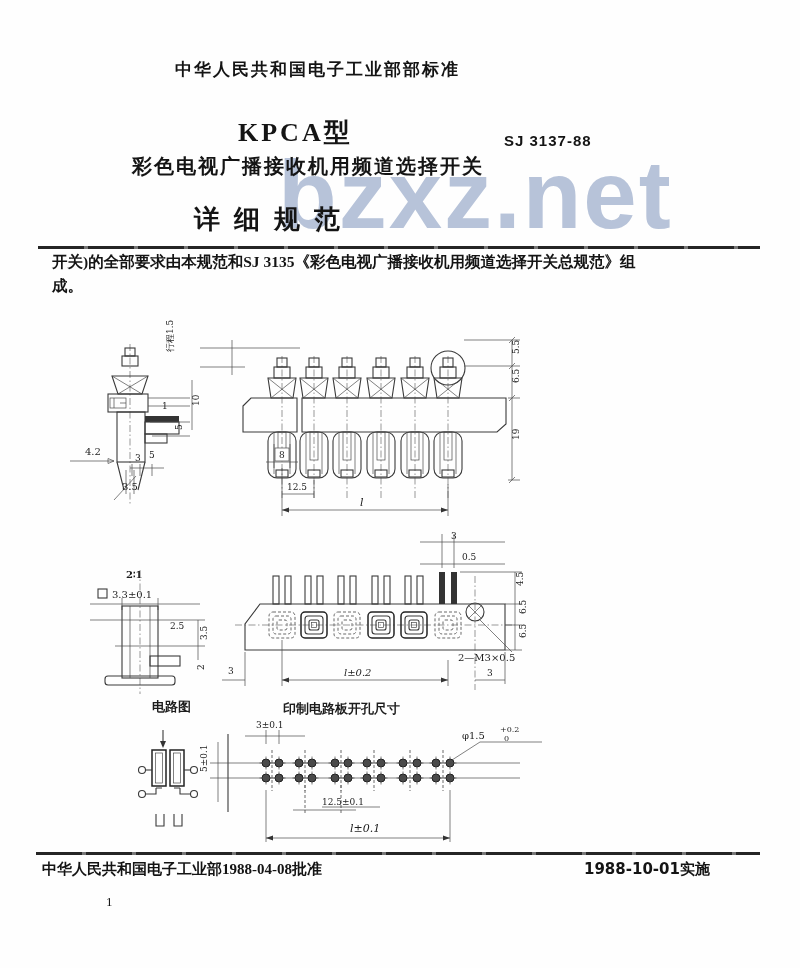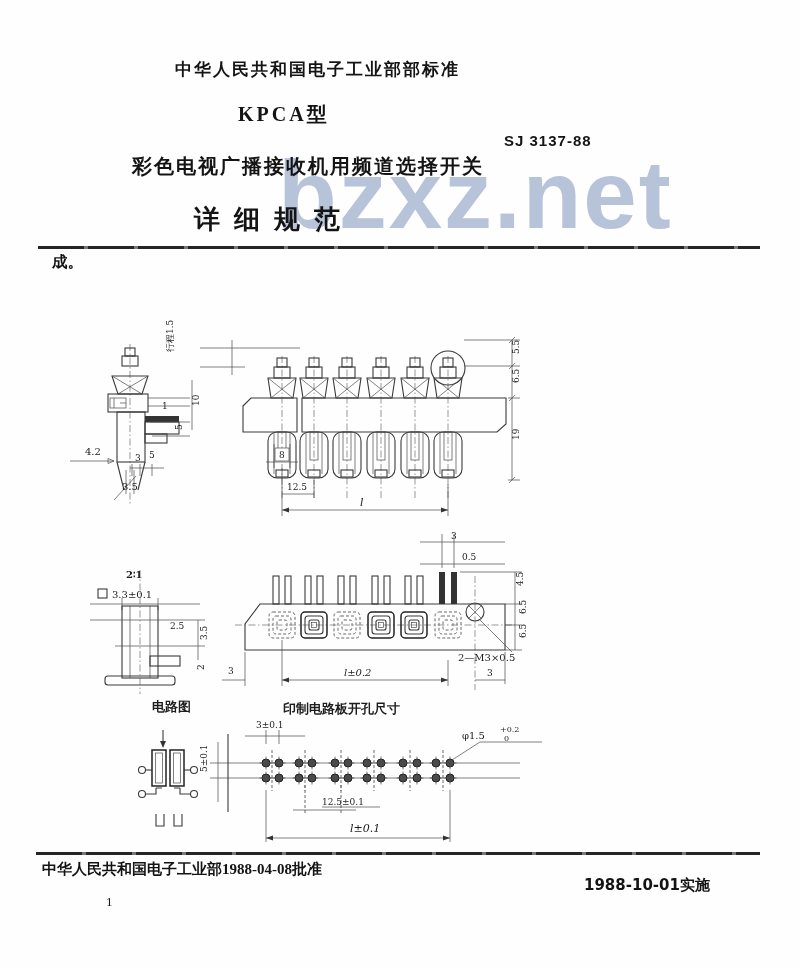--- a/index.html
+++ b/index.html
@@ -2,38 +2,38 @@
 <html><head>
 <meta charset="utf-8">
 <style>
   html,body{margin:0;padding:0;background:#e8e8e8;}
   .page{position:relative;width:800px;height:968px;background:#fefefe;overflow:hidden;
         font-family:"Liberation Serif",serif;color:#141414;}
   .abs{position:absolute;}
   
   .hdr{left:144px;top:58px;font-size:17px;font-weight:bold;letter-spacing:2px;
        font-family:"Liberation Sans",sans-serif;margin-left:31px;}
-  .t-model{left:238px;top:101px;font-size:20px;font-weight:bold;letter-spacing:3px;}
+  .t-model{left:238px;top:115px;font-size:26px;font-weight:bold;letter-spacing:3px;}
   .t-no{left:504px;top:132px;font-size:15px;font-weight:bold;letter-spacing:1px;
         font-family:Liberation Sans, sans-serif;text-align:right;}
   .t-name{left:108px;top:153px;font-size:20px;font-weight:bold;letter-spacing:2px;
         font-family:"Liberation Sans",sans-serif;margin-left:24px;}
   .t-sub{left:194px;top:202px;font-size:26px;font-weight:bold;letter-spacing:14px;
         font-family:"Liberation Sans",sans-serif;}
   
   .rule{height:3px;background:repeating-linear-gradient(90deg,#252525 0 46px,#777 46px 50px);}
   .rule-top{left:38px;top:246px;width:722px;}
   .rule-bot{left:36px;top:852px;width:724px;height:2.5px;}
   
   .body-txt{left:52px;top:250px;width:706px;font-size:15.5px;font-weight:600;line-height:24px;}
   .body-txt .ind{text-indent:2em;display:block;}
   
   .foot-l{left:42px;top:860px;font-size:15px;font-weight:bold;}
   .foot-r{left:584px;top:860px;font-size:15px;font-weight:bold;
-          font-family:"DejaVu Sans",sans-serif;margin-top:16px;}
+          font-family:"DejaVu Sans",sans-serif;}
   .pageno{left:106px;top:894px;font-size:13px;}
   
   svg{position:absolute;overflow:visible;}
   .ln{stroke:#3a3a3a;stroke-width:1.1;fill:none;}
   .lnt{stroke:#4a4a4a;stroke-width:0.7;fill:none;}
   .lnk{stroke:#222;stroke-width:1.5;fill:none;}
   .cl{stroke:#555;stroke-width:0.6;fill:none;stroke-dasharray:7 2.5 1.5 2.5;}
   .dsh{stroke:#6a6a6a;stroke-width:1;fill:none;stroke-dasharray:3 2;}
   .fil{fill:#333;stroke:none;}
   .dim{font:9px "DejaVu Serif",serif;fill:#1d1d1d;}
@@ -52,20 +52,21 @@
 
   <div class="abs hdr">中华人民共和国电子工业部部标准</div>
   <div class="abs t-model">KPCA型</div>
   <div class="abs t-no">SJ 3137-88</div>
   <div class="abs t-name">彩色电视广播接收机用频道选择开关</div>
   <div class="abs t-sub">详细规范</div>
 
   <div class="abs rule rule-top"></div>
 
   <div class="abs body-txt">
+    <span>开关)的全部要求由本规范和SJ 3135《彩色电视广播接收机用频道选择开关总规范》组</span>
     <span style="display:block">成。</span>
   </div>
 
   <svg style="left:60px;top:318px;" width="480" height="214" viewBox="0 0 480 214">
     <defs>
       <g id="pbtn">
         <path class="cl" d="M0,-24 V118"></path>
         <rect class="ln" x="-5" y="-22" width="10" height="9"></rect>
         <rect class="ln" x="-8" y="-13" width="16" height="11"></rect>
         <path class="ln" d="M-14,-2 H14 L11,18 H-11 Z"></path>

